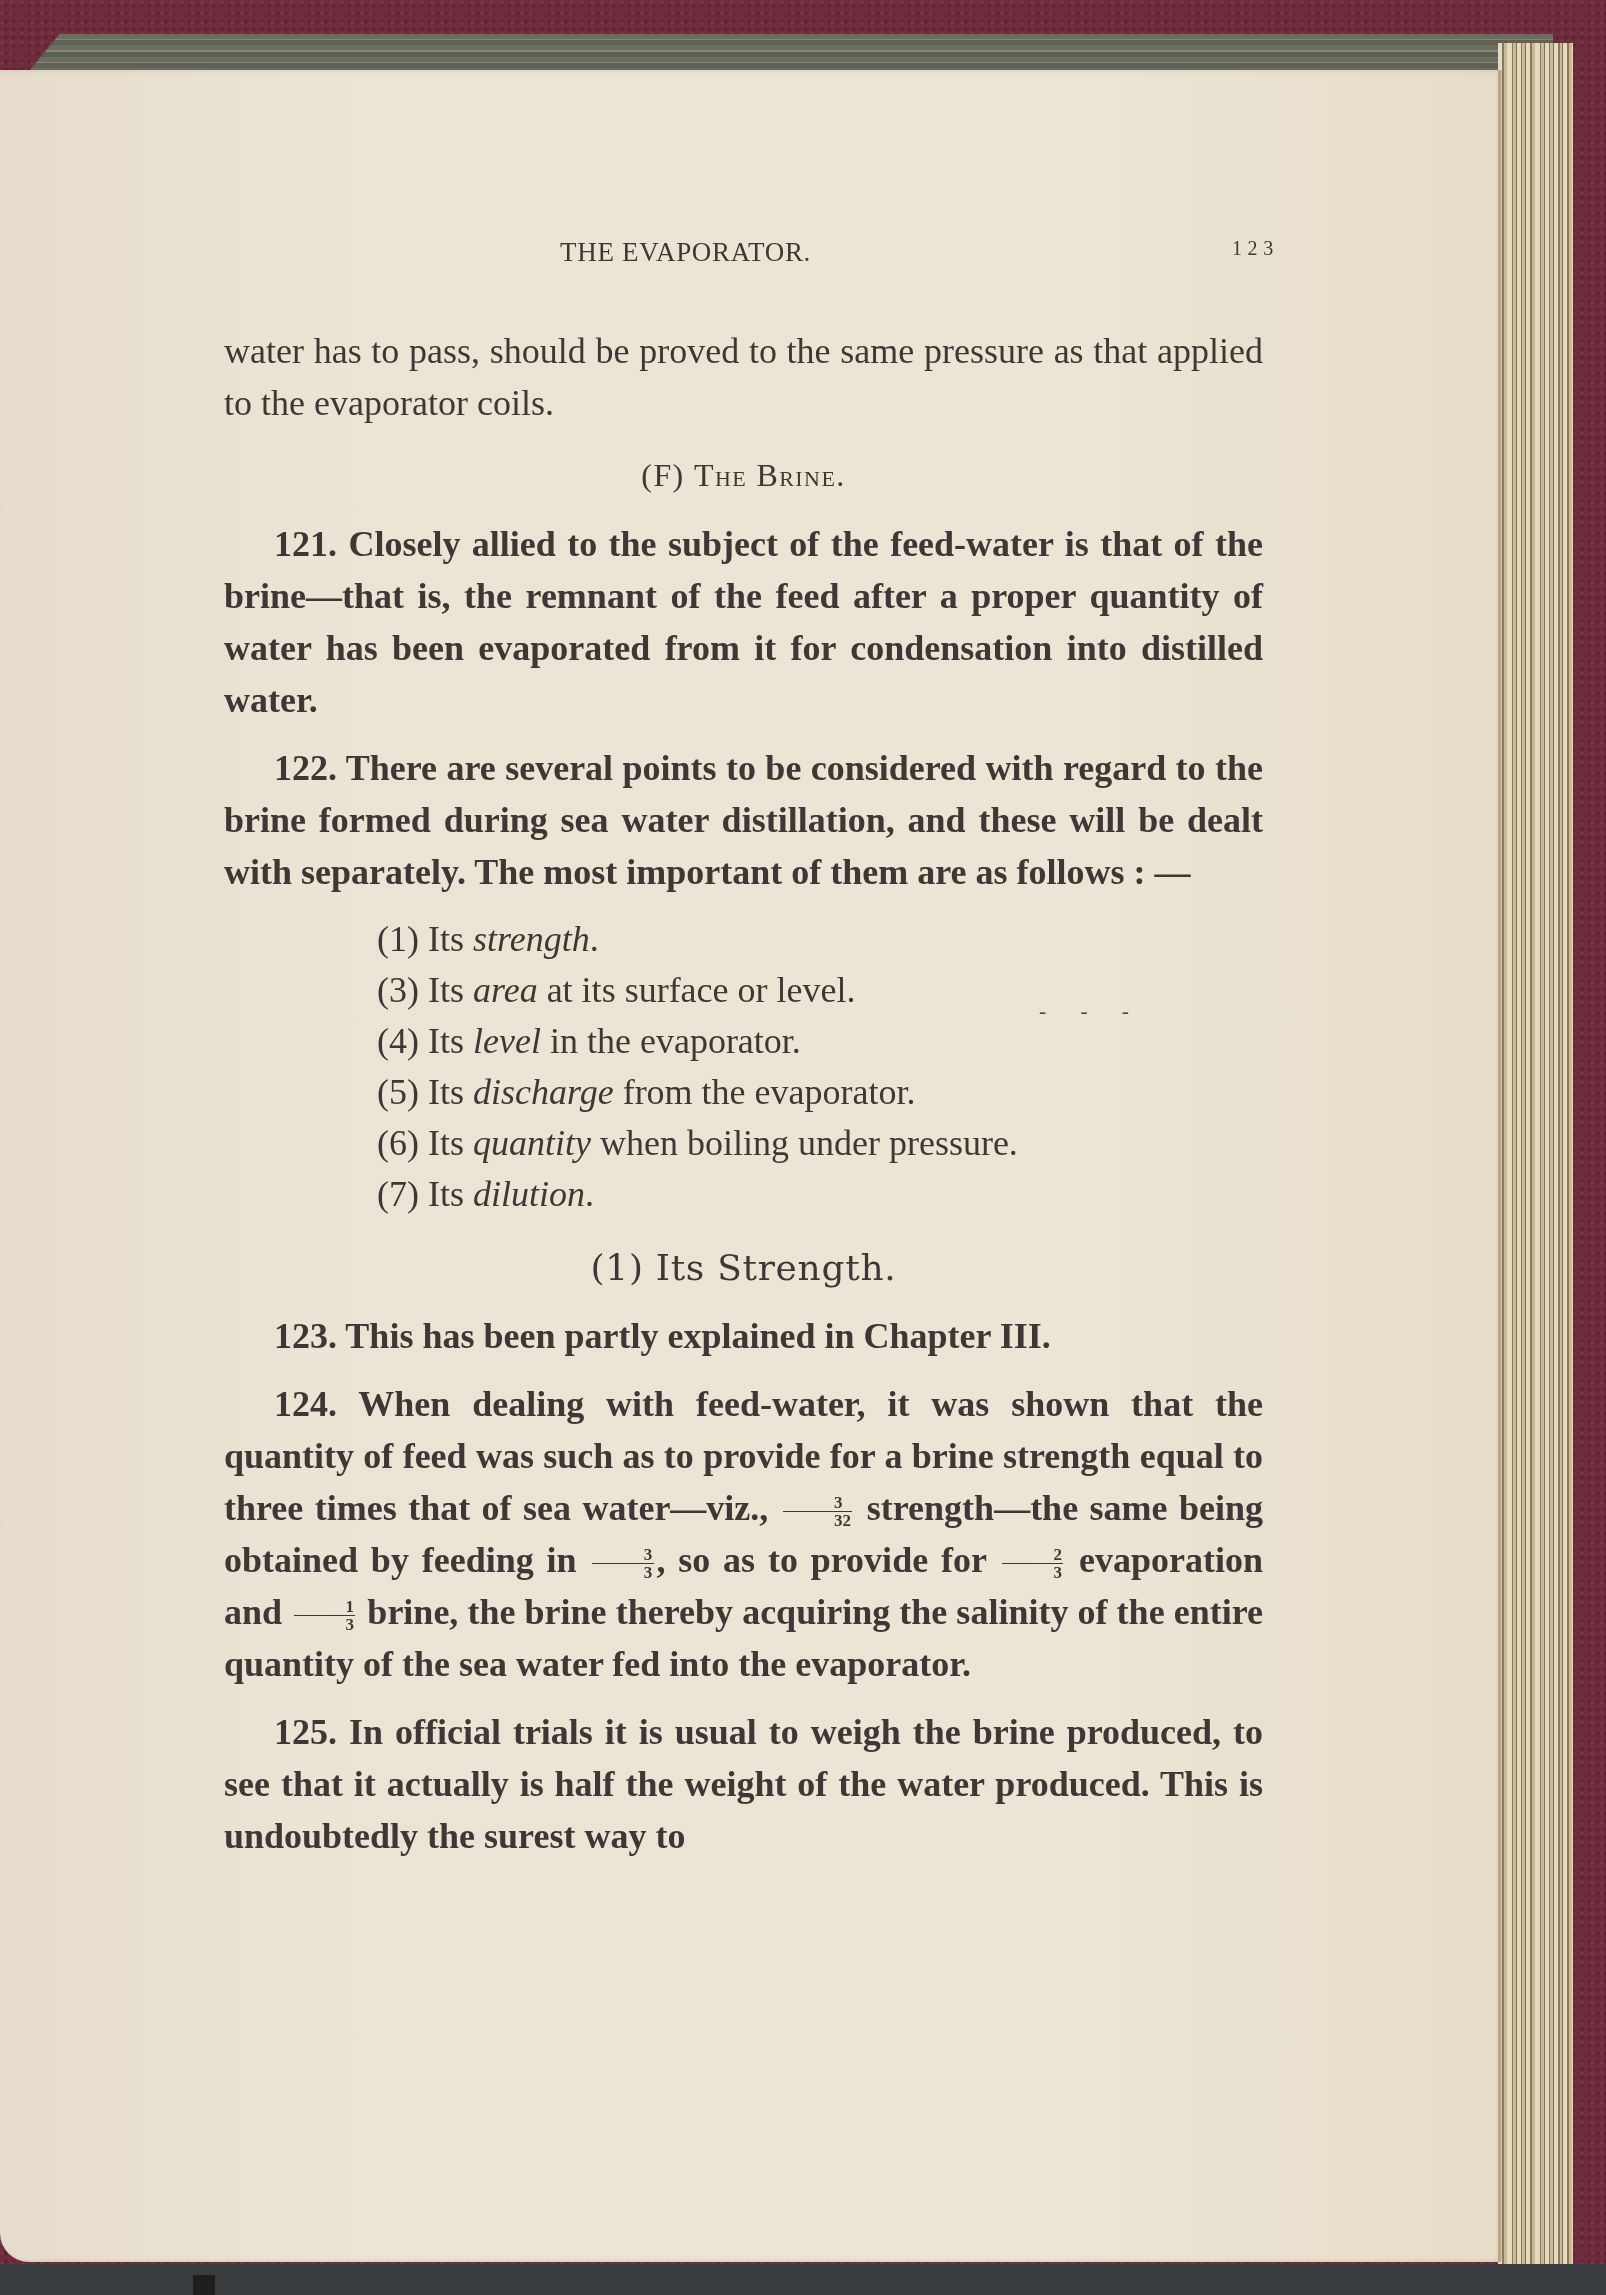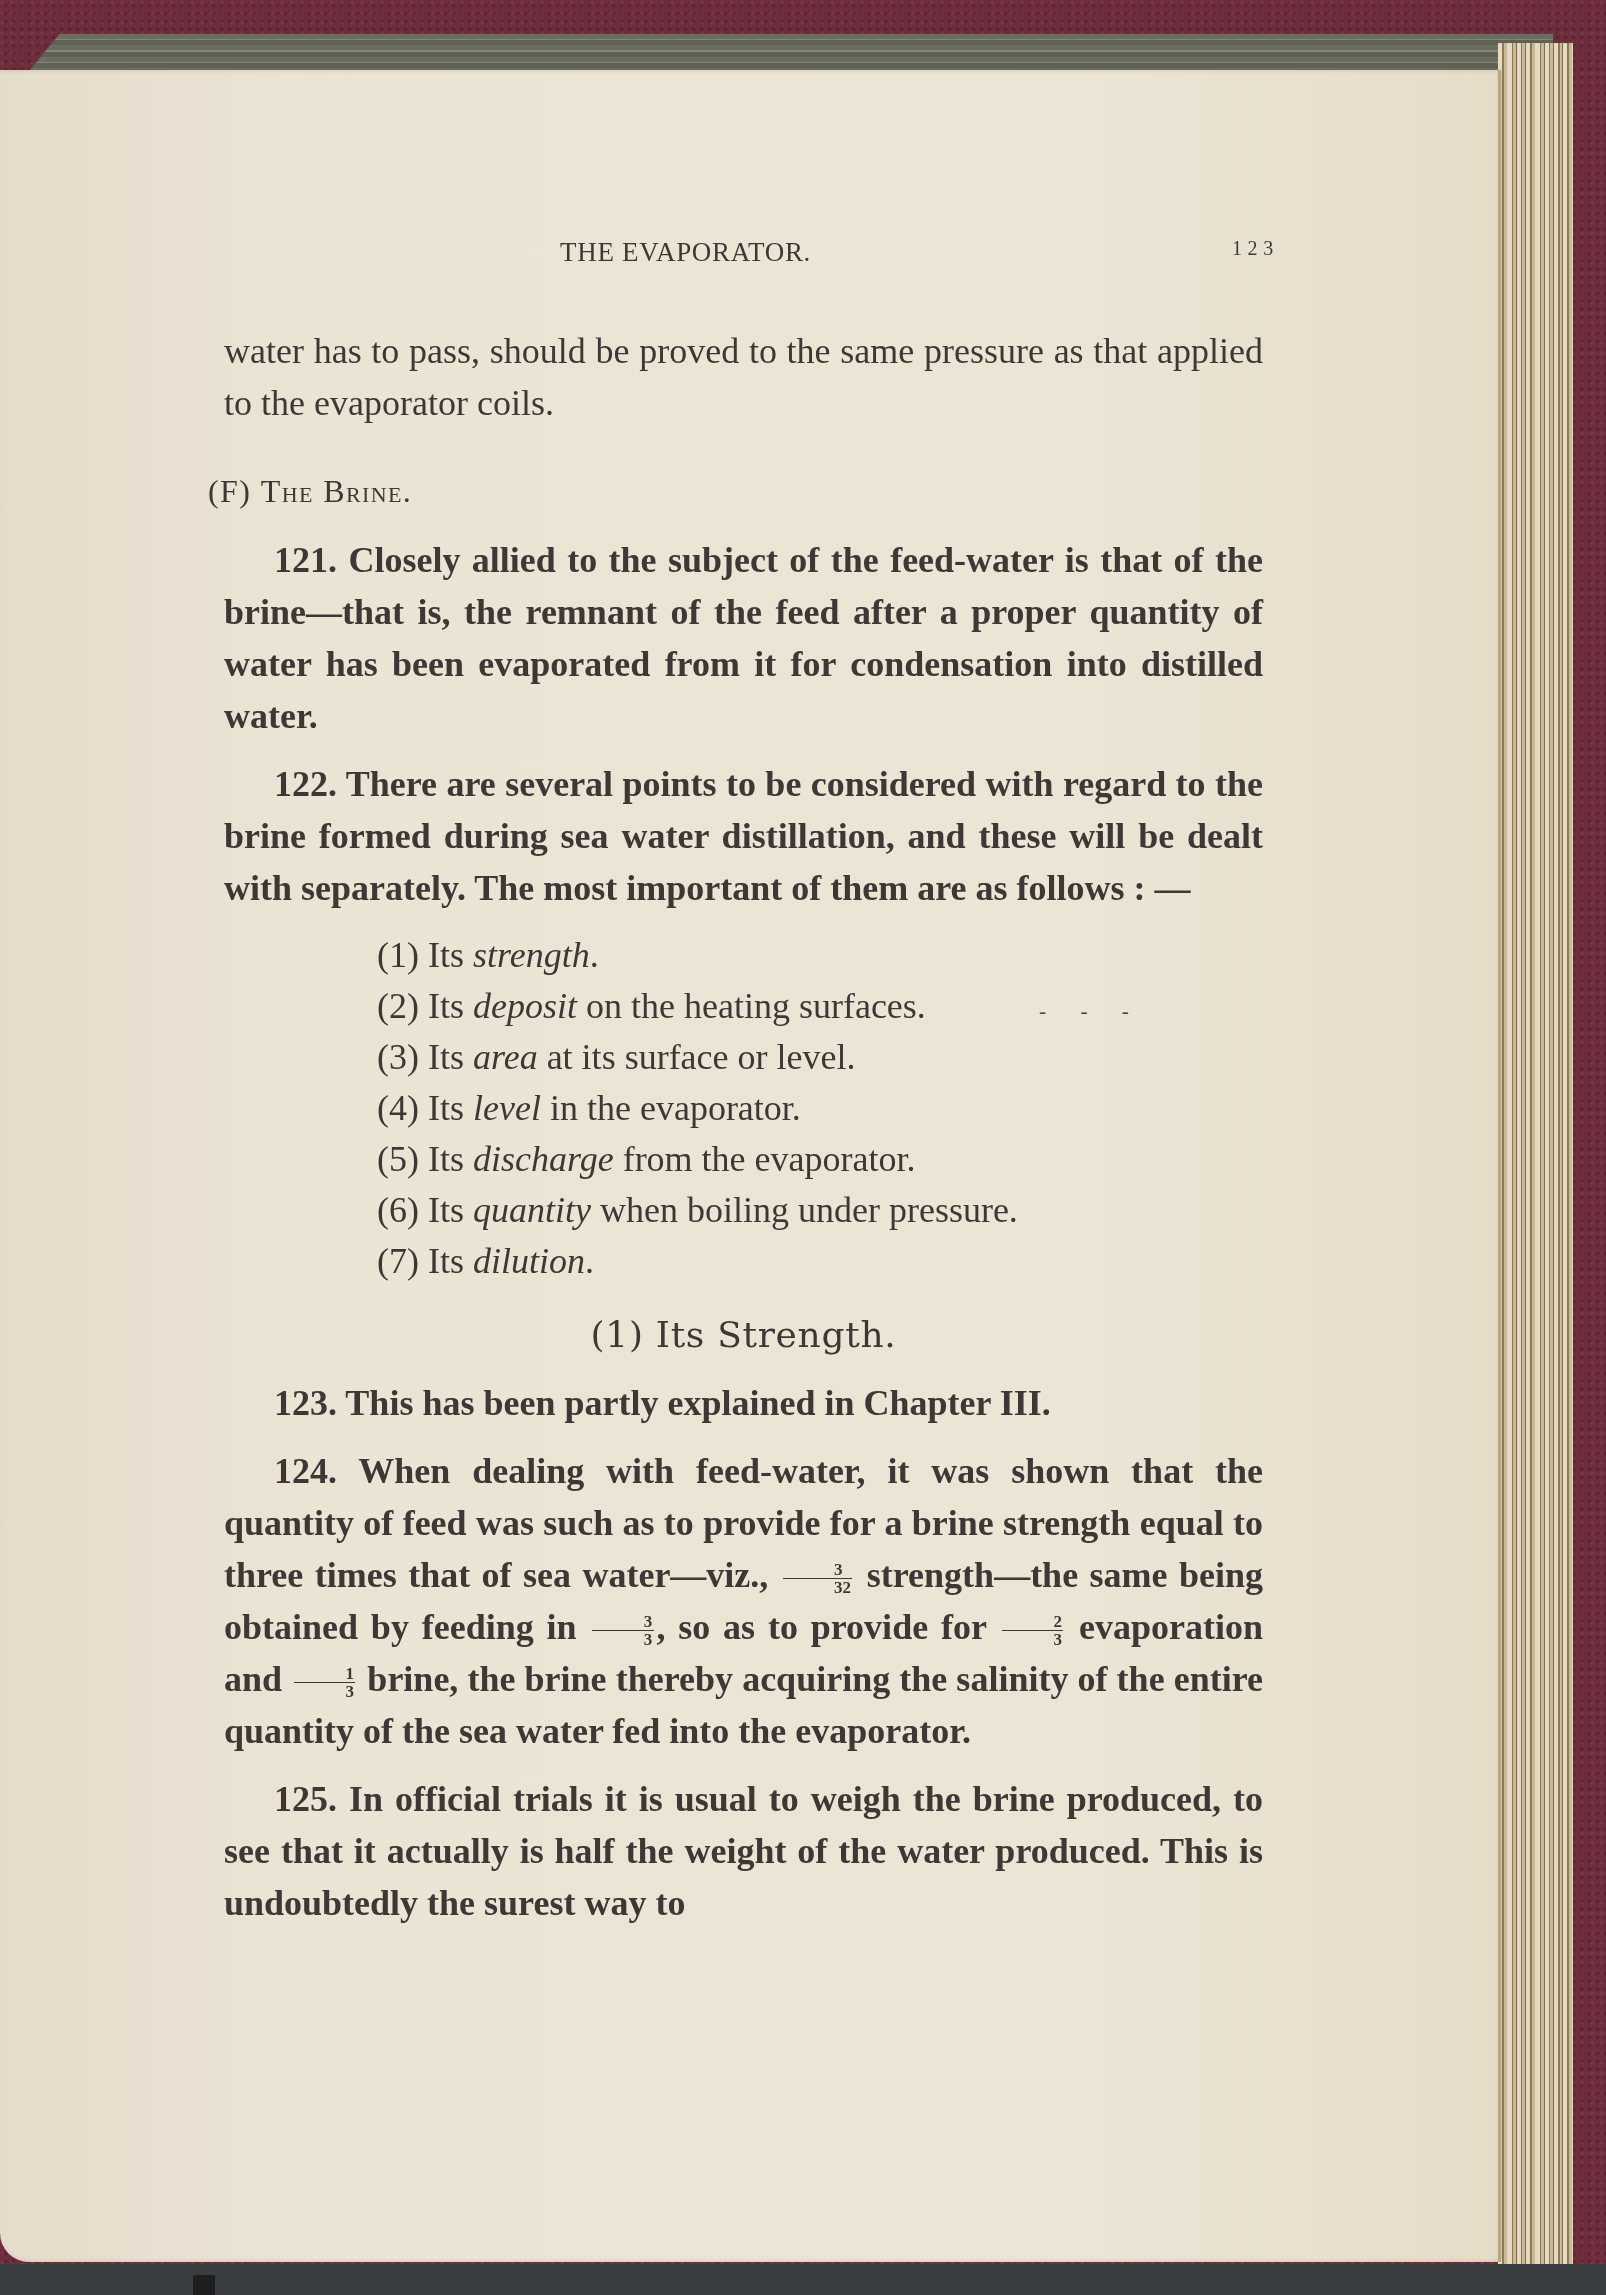--- a/index.html
+++ b/index.html
@@ -54,21 +54,21 @@
       position: absolute; left: 208px; top: 237px; width: 1071px; height: 43px;
       font-size: 27px; letter-spacing: 0.7px; color: #3d3835;
     }
     .running-title { position: absolute; left: 352px; top: 0; }
     .page-number {
       position: absolute; right: 0; top: 0; font-size: 20px; letter-spacing: 5.7px;
     }
     .para { margin: 16px; text-align: justify; text-align-last: left; }
     .indent { text-indent: 50px; font-weight: bold; }
     .sec-head {
-      margin: 36px 0 17px 0; font-size: 32px; letter-spacing: 1.4px;
+      text-align: center; margin: 20px 0 17px 0; font-size: 32px; letter-spacing: 1.4px;
     }
     .sc { font-variant: small-caps; }
     .sub-head {
       text-align: center; margin: 21.6px 0 16px 0; font-size: 36px;
       font-family: "DejaVu Serif", serif; letter-spacing: 0.7px;
     }
     .list { margin: 4.3px 0 0 0; padding: 0 0 0 169px; list-style: none; }
     .list li { line-height: 51px; }
     .list em { font-style: italic; }
     .frac {
@@ -106,21 +106,20 @@
   <div class="sec-head">
     <span>(F)</span>
     <span class="sc">The Brine.</span>
   </div>
 
   <p class="para indent">121. Closely allied to the subject of the feed-water is that of the brine—that is, the remnant of the feed after a proper quantity of water has been evaporated from it for condensation into distilled water.</p>
   <p class="para indent">122. There are several points to be considered with regard to the brine formed during sea water distillation, and these will be dealt with separately.  The most important of them are as follows : —</p>
 
   <ul class="list">
     <li><span>(1)</span> <span>Its</span> <em>strength</em><span>.</span></li>
-    <li><span>(2)</span> <span>Its</span> <em>deposit</em><span> on the heating surfaces.</span></li>
     <li><span>(3)</span> <span>Its</span> <em>area</em><span> at its surface or level.</span></li>
     <li><span>(4)</span> <span>Its</span> <em>level</em><span> in the evaporator.</span></li>
     <li><span>(5)</span> <span>Its</span> <em>discharge</em><span> from the evaporator.</span></li>
     <li><span>(6)</span> <span>Its</span> <em>quantity</em><span> when boiling under pressure.</span></li>
     <li><span>(7)</span> <span>Its</span> <em>dilution</em><span>.</span></li>
   </ul>
 
   <div class="sub-head">(1) Its Strength.</div>
 
   <p class="para indent">123. This has been partly explained in Chapter III.</p>

